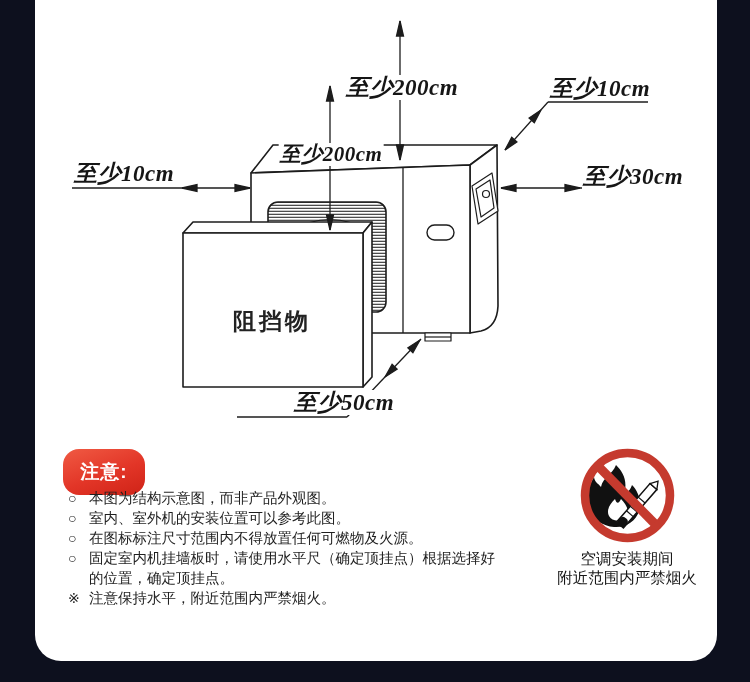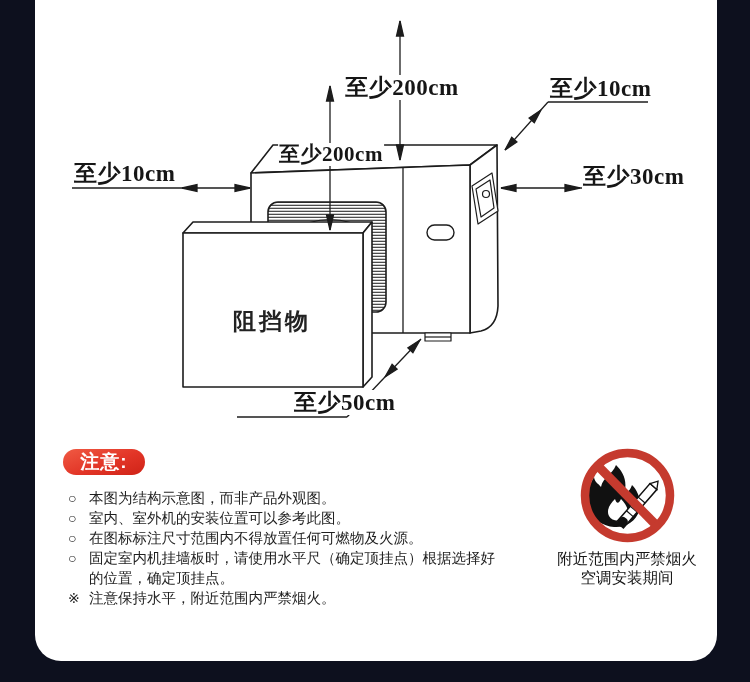--- a/index.html
+++ b/index.html
@@ -12,31 +12,31 @@
   .card{
     position:absolute;left:35px;top:0;width:682px;height:661px;
     background:#ffffff;border-radius:0 0 26px 26px;
   }
   .diagram-svg{position:absolute;left:0;top:0;width:750px;height:682px;}
   
   .dim{
     position:absolute;z-index:3;background:#ffffff;
     font-family:"Liberation Serif","DejaVu Serif",serif;
     font-weight:600;color:#161616;font-size:23px;line-height:25px;
-    white-space:nowrap;padding:0 1px;letter-spacing:0.5px;
+    white-space:nowrap;padding:0 1px;letter-spacing:0.5px;font-style:italic;
   }
   .dim.centered{transform:translateX(-50%);}
   .obstruction-label{
     position:absolute;z-index:3;transform:translateX(-50%);
     font-family:"Liberation Serif","DejaVu Serif",serif;
     font-weight:600;color:#222;font-size:23px;letter-spacing:3px;white-space:nowrap;
   }
   
   .notice-badge{
-    position:absolute;left:63px;top:449px;width:82px;height:26px;z-index:3;
+    position:absolute;left:63px;top:449px;width:82px;height:46px;z-index:3;
     background:linear-gradient(160deg,#f05a43 0%,#e23527 55%,#cf2317 100%);
     border-radius:16px;color:#ffffff;font-size:19px;font-weight:bold;
     letter-spacing:1px;display:flex;align-items:center;justify-content:center;
   }
   .notice-list{
     position:absolute;left:68px;top:488px;width:455px;z-index:3;
     color:#1f1f1f;font-size:14.5px;line-height:20px;
   }
   .notice-row{display:flex;align-items:flex-start;}
   .notice-marker{width:21px;flex:none;font-size:14px;line-height:20px;}
@@ -174,16 +174,16 @@
       <line x1="21" y1="-4.5" x2="21" y2="4.5" stroke="#111111" stroke-width="1.2"></line>
       <line x1="27" y1="-4.5" x2="27" y2="4.5" stroke="#111111" stroke-width="1.2"></line>
       <line x1="33" y1="-4.5" x2="33" y2="4.5" stroke="#111111" stroke-width="1.2"></line>
       <polygon points="51,-4.5 58,0 51,4.5" fill="#ffffff" stroke="#111111" stroke-width="1.3"></polygon>
     </g>
 
     <line x1="19" y1="19" x2="78" y2="79" stroke="#c53a2e" stroke-width="9"></line>
     <circle cx="48.5" cy="48.5" r="42.5" fill="none" stroke="#c53a2e" stroke-width="8.5"></circle>
   </svg>
   <div class="warning-caption">
+    <div>空调安装期间</div>
     <div>附近范围内严禁烟火</div>
-    <div>空调安装期间</div>
   </div>
 </div>
 
 </body></html>

